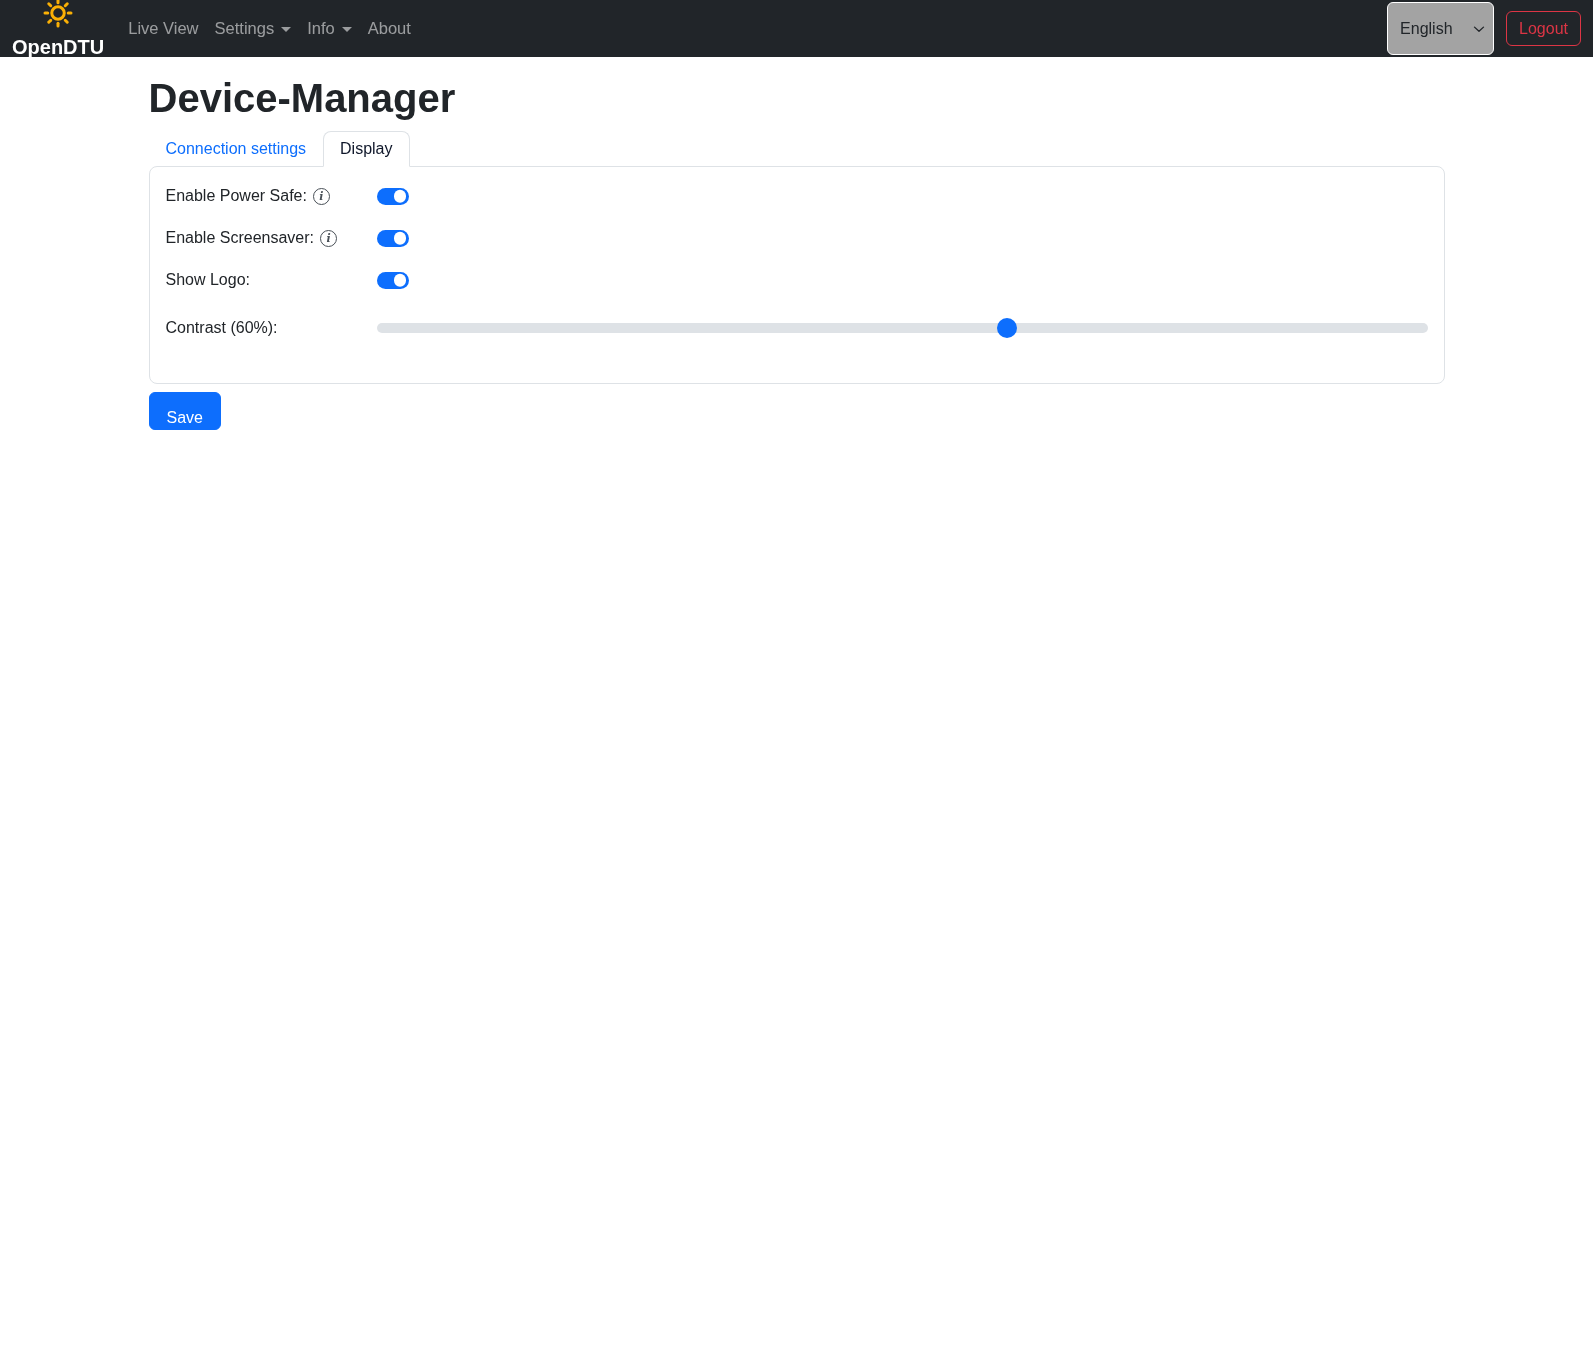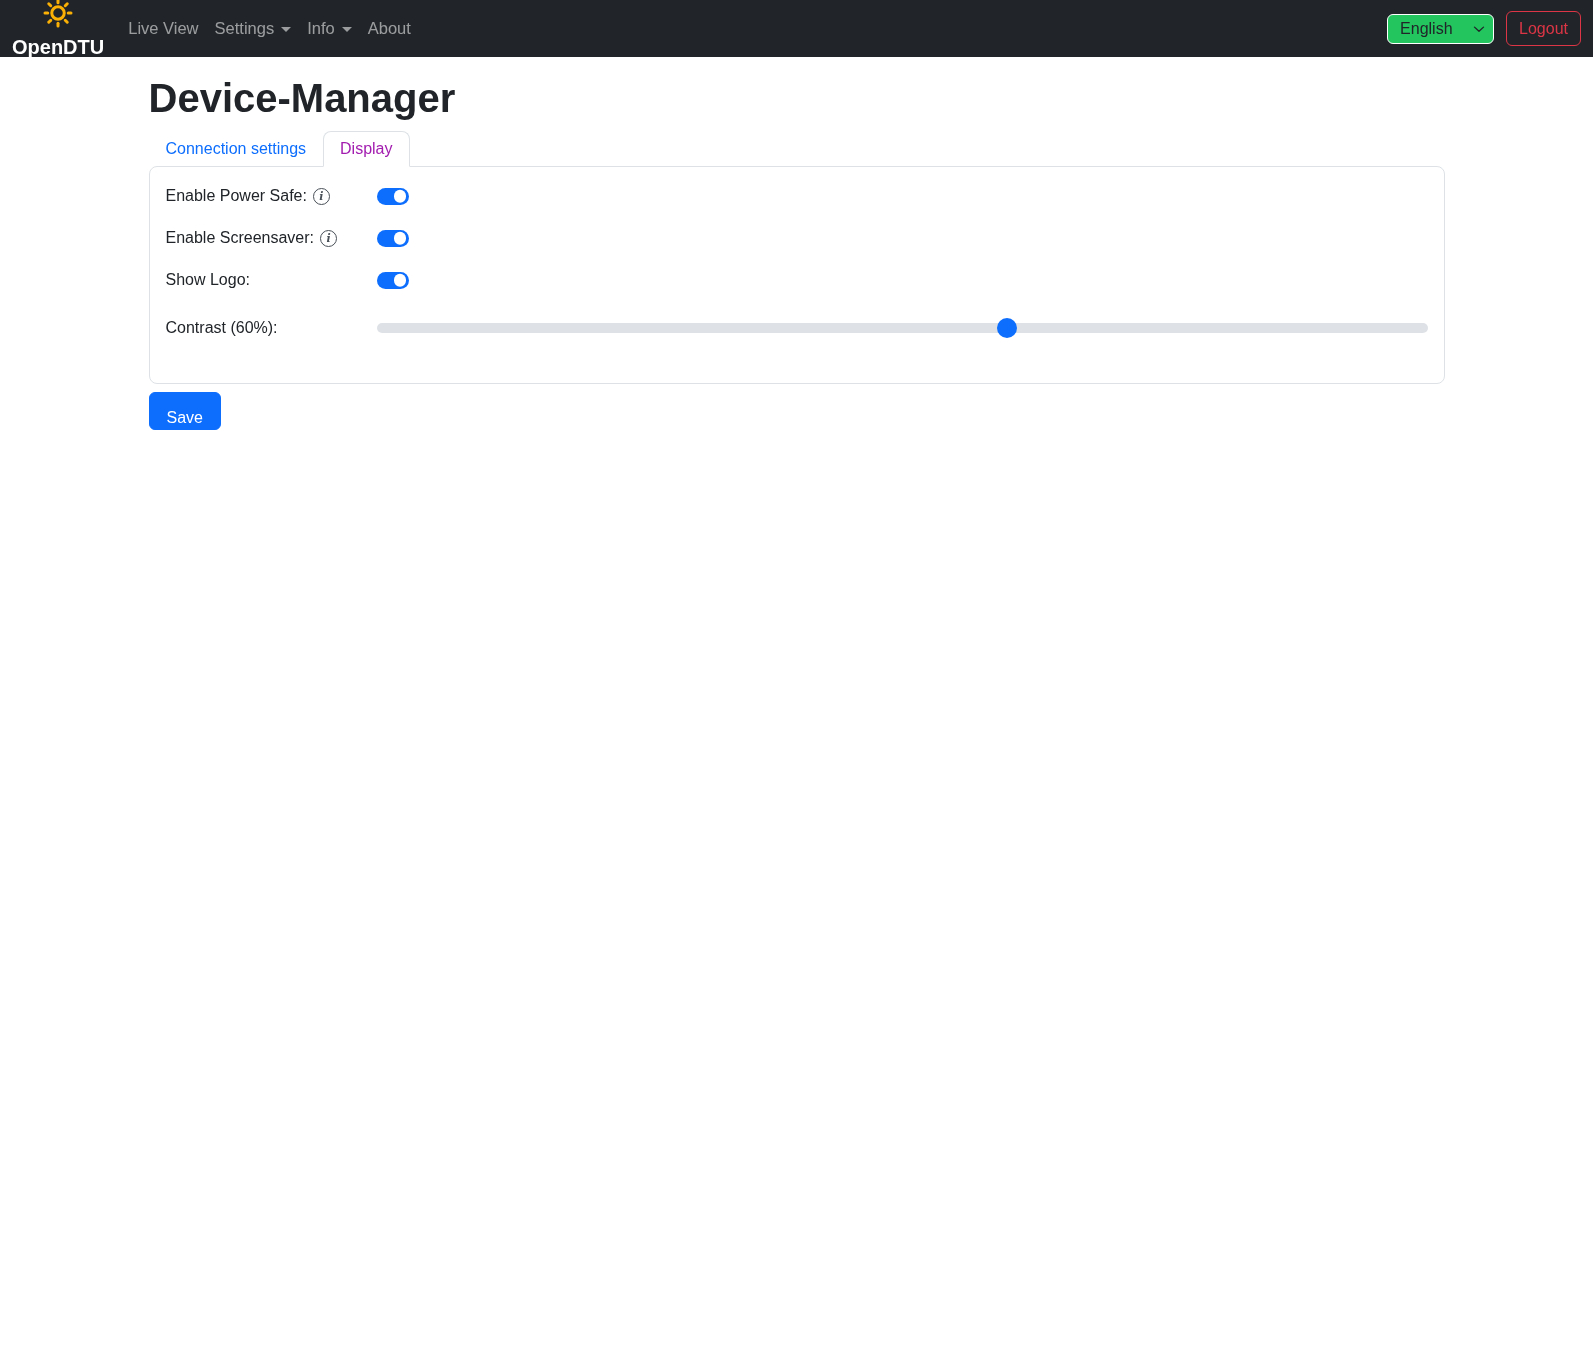--- a/index.html
+++ b/index.html
@@ -57,23 +57,23 @@
   .nav-right {
     margin-left: auto;
     display: flex;
     align-items: center;
     gap: 12px;
   }
   .select-wrap { position: relative; }
   .select-wrap select {
     appearance: none;
     -webkit-appearance: none;
-    height: 30px;
+    height: 53px;
     width: 107px;
-    background: #22c55e;
+    background: #a3a3a3;
     color: #212529;
     border: 1px solid #ffffff;
     border-radius: 6px;
     padding: 0 28px 0 12px;
     font-size: 16px;
     font-family: "Liberation Sans", sans-serif;
     cursor: pointer;
   }
   .select-chevron {
     position: absolute;
@@ -117,21 +117,21 @@
     padding: 8px 16px;
     font-size: 16px;
     color: #0d6efd;
     border: 1px solid transparent;
     border-radius: 8px 8px 0 0;
     cursor: pointer;
     margin-bottom: -1px;
     background: transparent;
   }
   .tab.active {
-    color: #a21caf;
+    color: #0f172a;
     background: #ffffff;
     border-color: #dee2e6 #dee2e6 #ffffff #dee2e6;
     cursor: default;
   }
 
   
   .card {
     border: 1px solid #dee2e6;
     border-radius: 8px;
     background: #ffffff;

